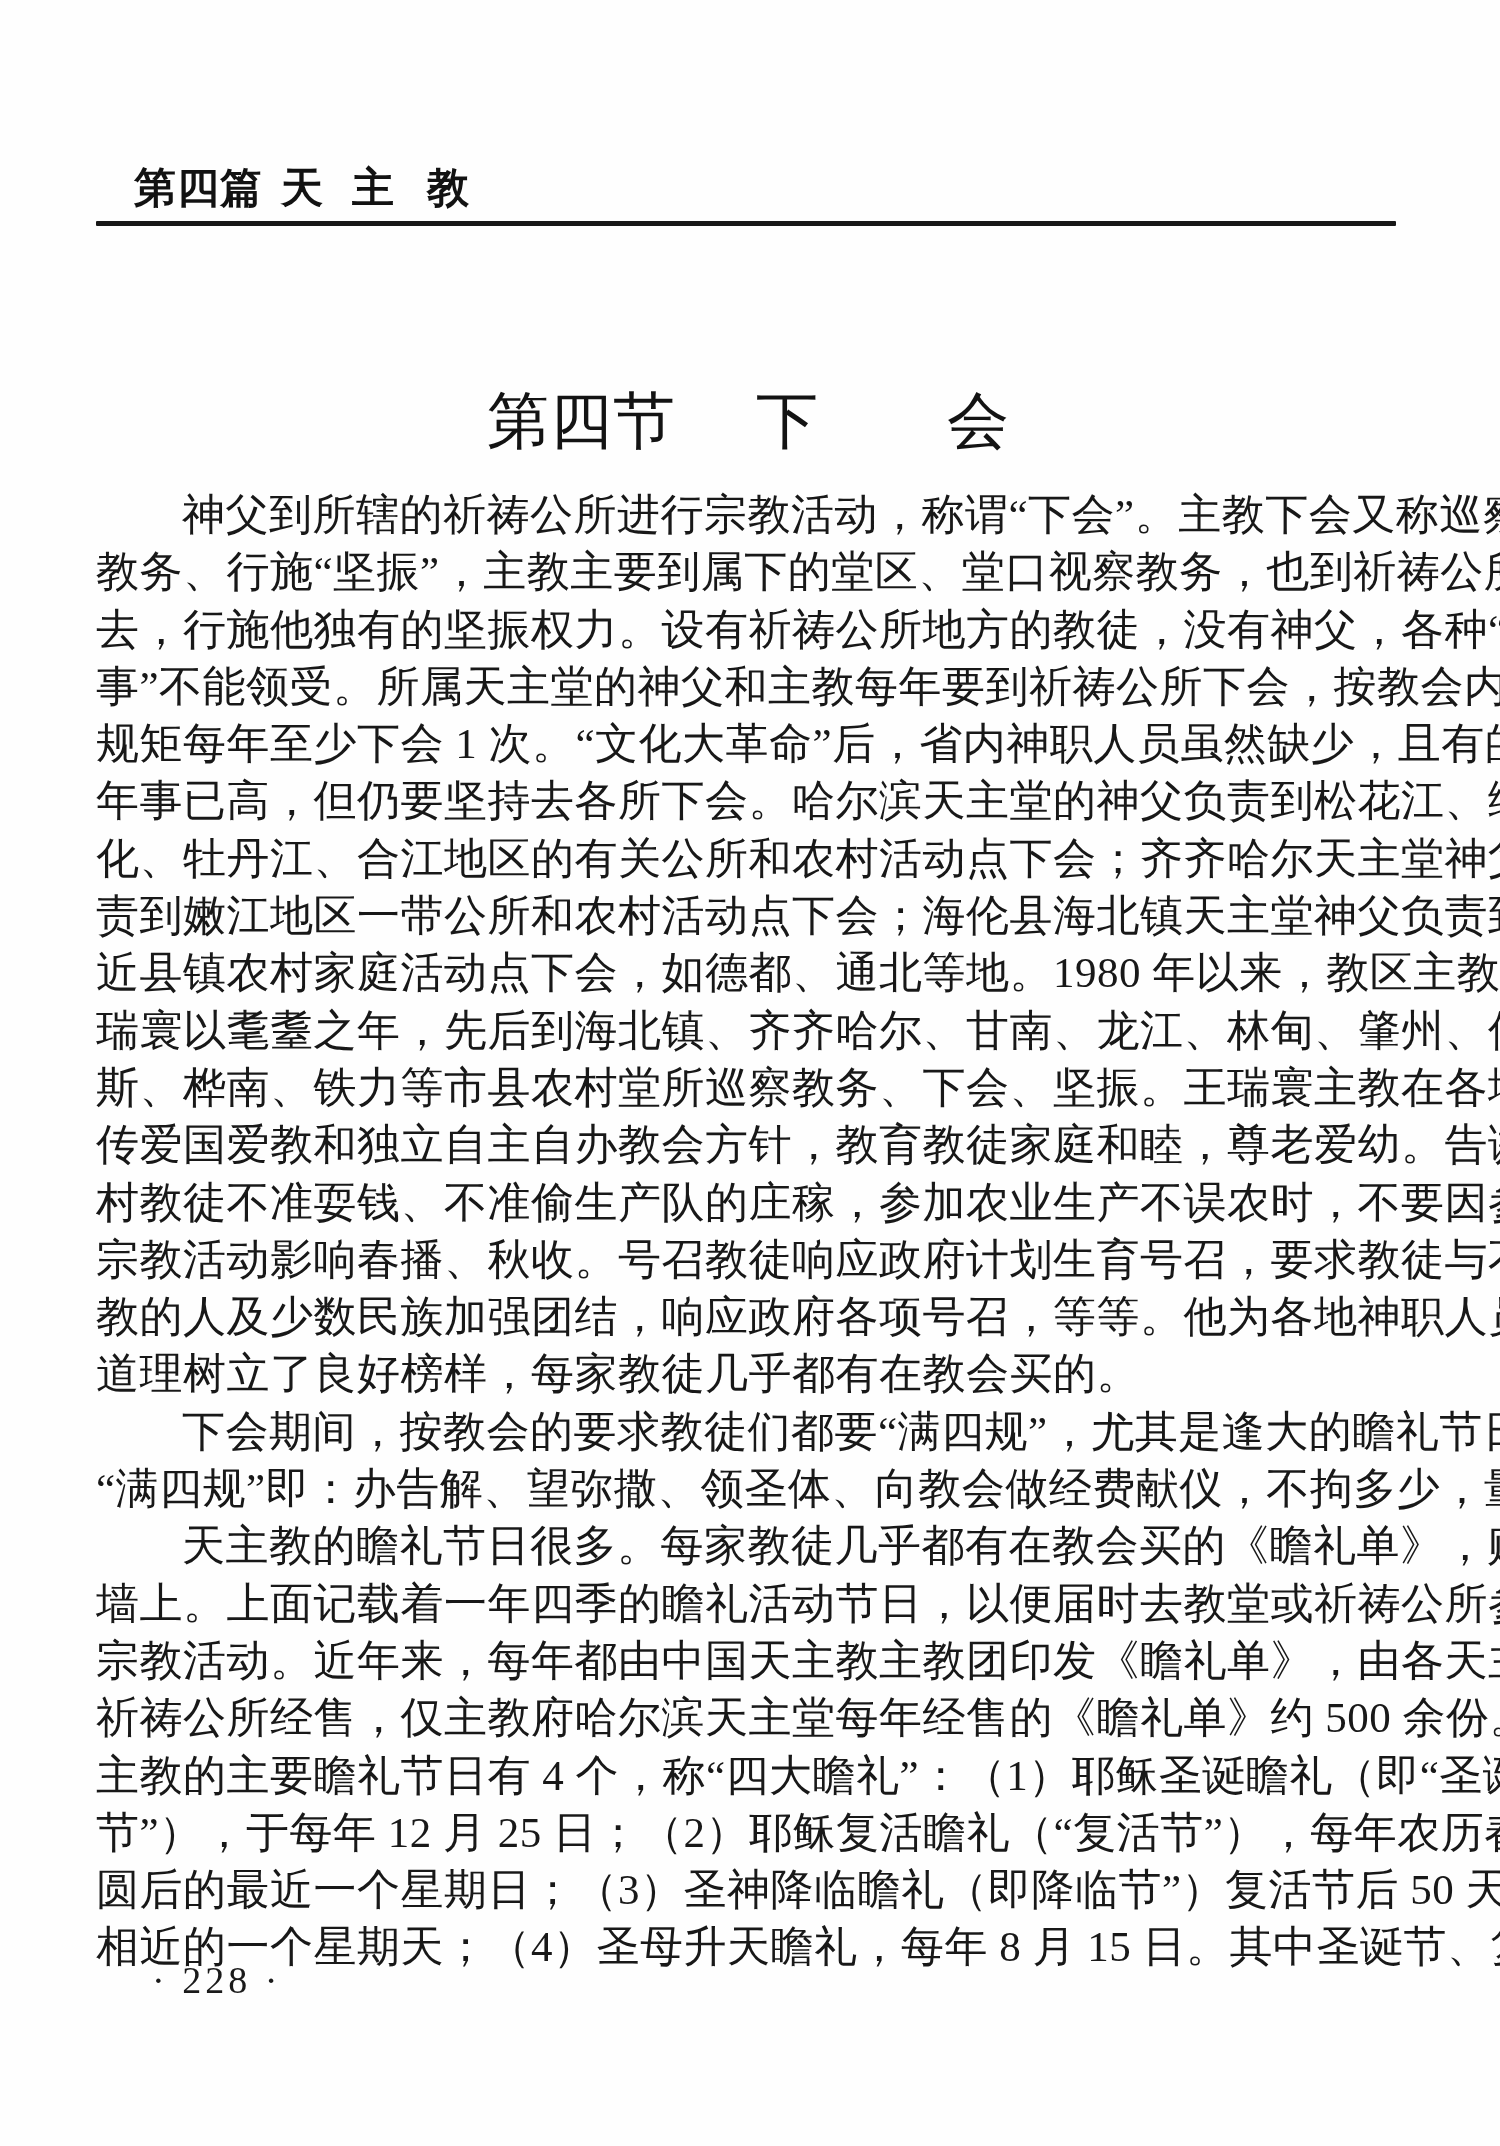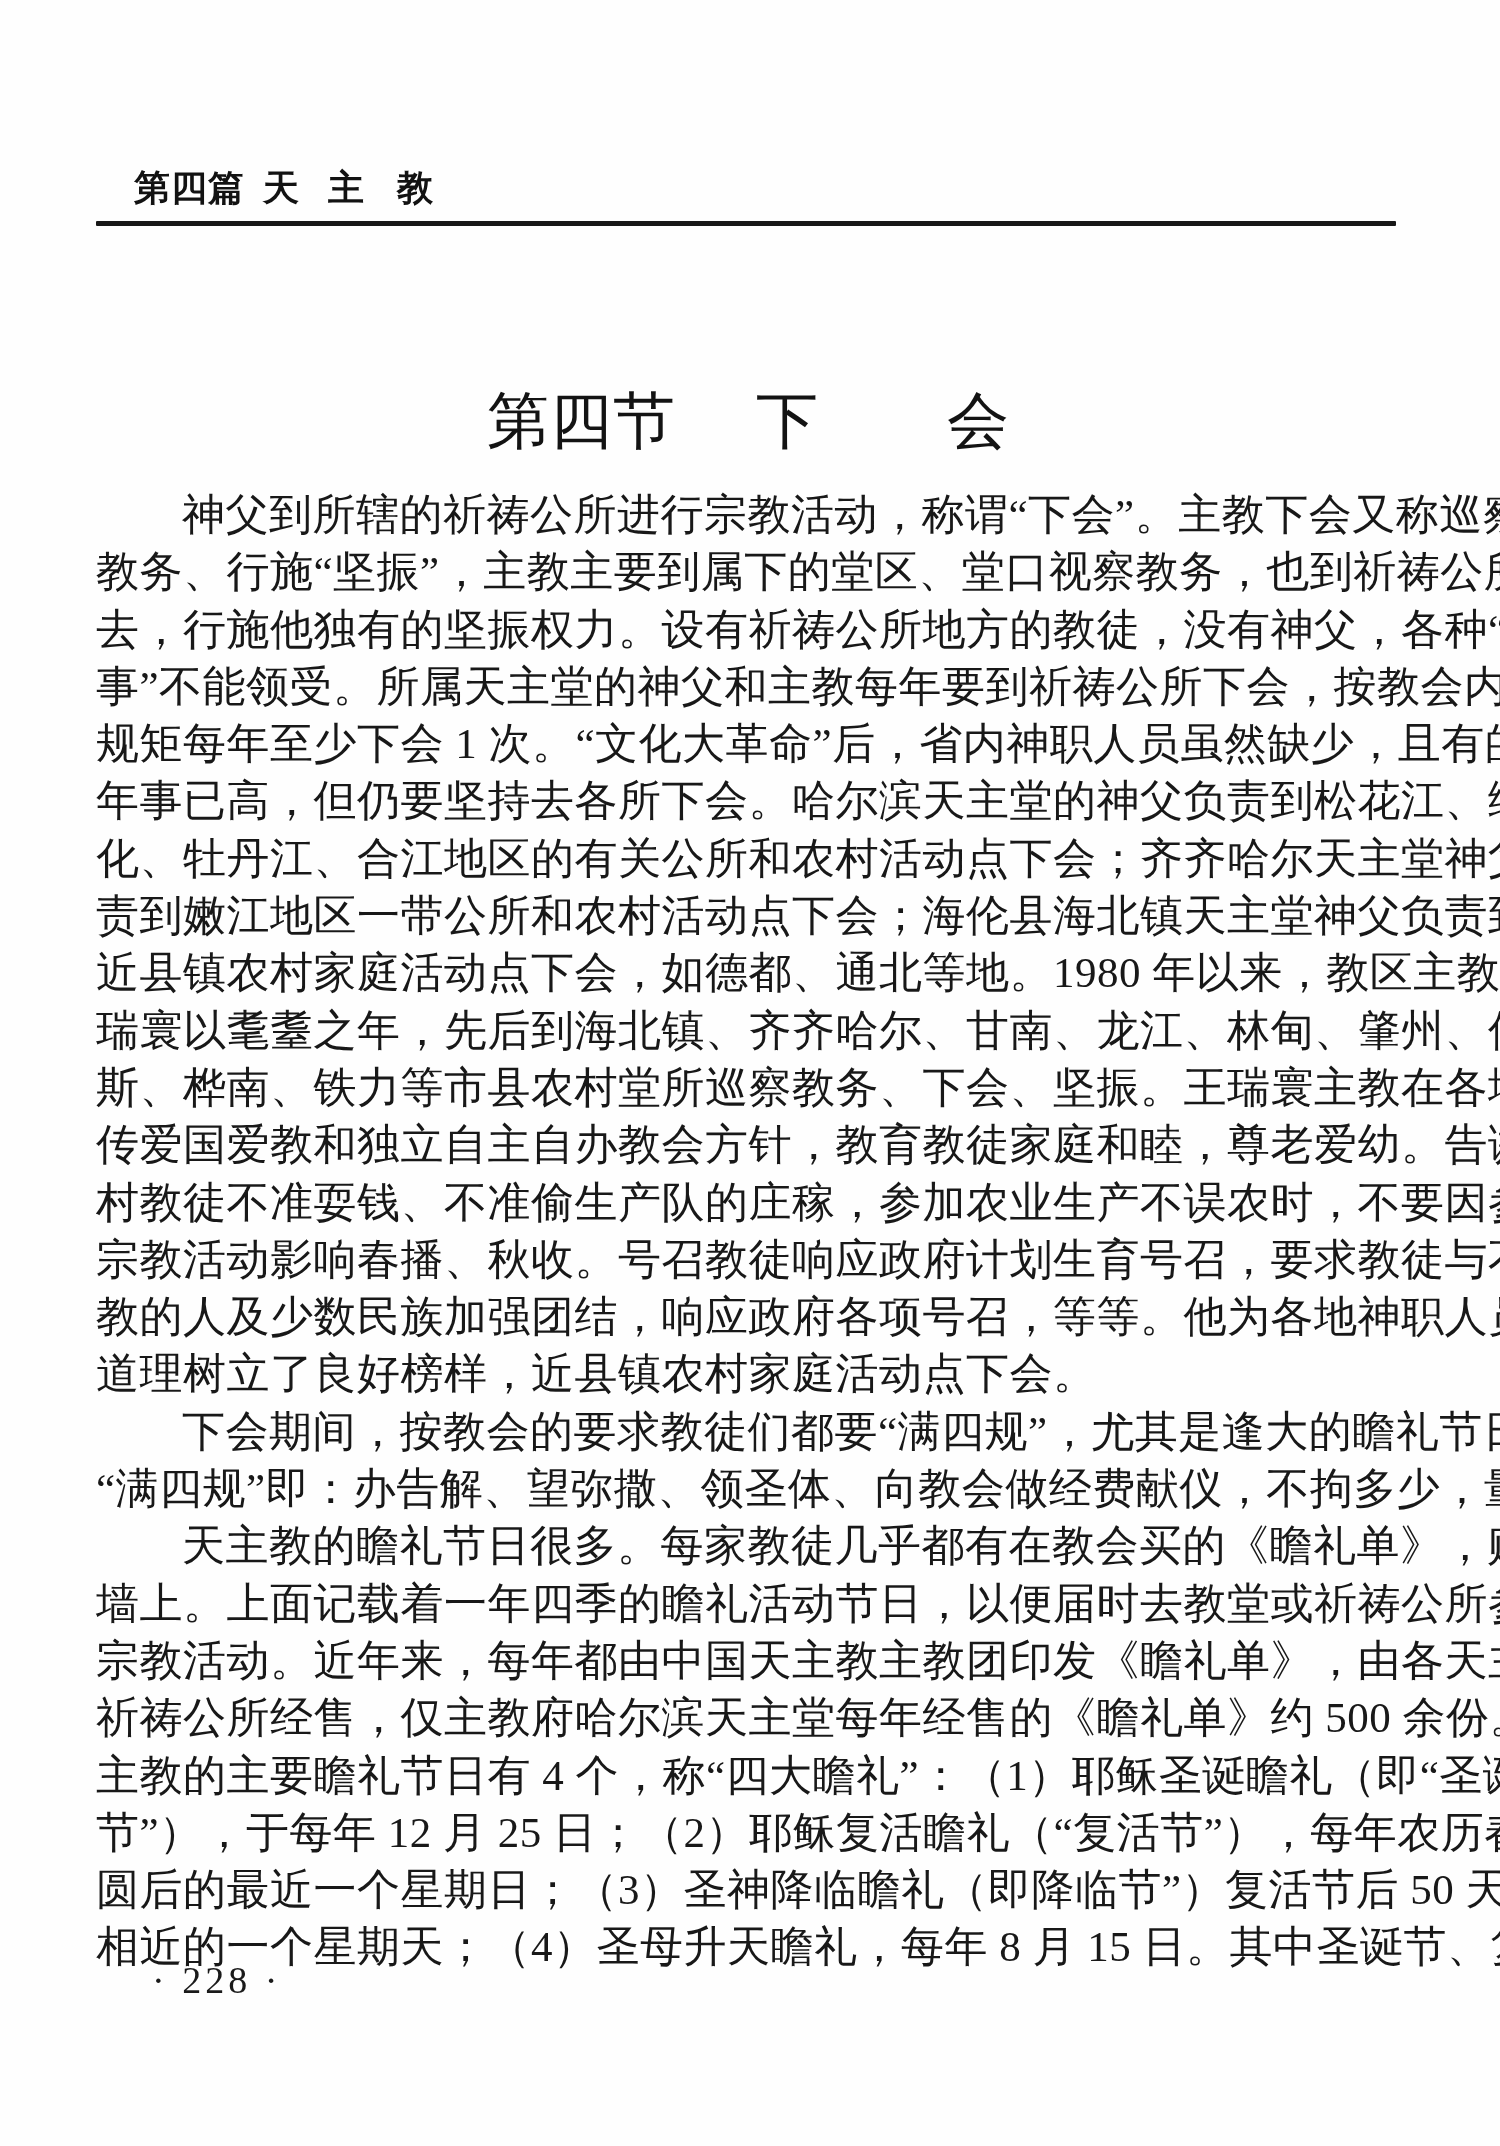--- a/index.html
+++ b/index.html
@@ -12,21 +12,21 @@
     overflow: hidden;
   }
   .page {
     position: absolute; inset: 0;
     background: #fefefe;
   }
   
   .running-head {
     position: absolute; left: 134px; top: 168px;
     font-family: Liberation Sans, sans-serif;
-    font-weight: 700; font-size: 36px; line-height: 40px;
+    font-weight: 700; font-size: 42px; line-height: 40px;
     color: #121212; white-space: nowrap;
     display: flex; align-items: baseline; text-align: center;
   }
   .running-head .sec { letter-spacing: 1px; }
   .running-head .w1 { margin-left: 18px; }
   .running-head .w2 { margin-left: 29px; }
   .running-head .w3 { margin-left: 33px; }
   .head-rule {
     position: absolute; left: 96px; top: 221px;
     width: 1300px; height: 5px;
@@ -97,21 +97,21 @@
       <div class="body-line">年事已高，但仍要坚持去各所下会。哈尔滨天主堂的神父负责到松花江、绥</div>
       <div class="body-line">化、牡丹江、合江地区的有关公所和农村活动点下会；齐齐哈尔天主堂神父负</div>
       <div class="body-line">责到嫩江地区一带公所和农村活动点下会；海伦县海北镇天主堂神父负责到附</div>
       <div class="body-line">近县镇农村家庭活动点下会，如德都、通北等地。1980 年以来，教区主教王</div>
       <div class="body-line">瑞寰以耄耋之年，先后到海北镇、齐齐哈尔、甘南、龙江、林甸、肇州、佳木</div>
       <div class="body-line">斯、桦南、铁力等市县农村堂所巡察教务、下会、坚振。王瑞寰主教在各地宣</div>
       <div class="body-line">传爱国爱教和独立自主自办教会方针，教育教徒家庭和睦，尊老爱幼。告诫农</div>
       <div class="body-line">村教徒不准耍钱、不准偷生产队的庄稼，参加农业生产不误农时，不要因参加</div>
       <div class="body-line">宗教活动影响春播、秋收。号召教徒响应政府计划生育号召，要求教徒与不信</div>
       <div class="body-line">教的人及少数民族加强团结，响应政府各项号召，等等。他为各地神职人员讲</div>
-      <div class="body-line">道理树立了良好榜样，近县镇农村家庭活动点下会。</div>
+      <div class="body-line">道理树立了良好榜样，每家教徒几乎都有在教会买的。</div>
       <div class="body-line indented">下会期间，按教会的要求教徒们都要“满四规”，尤其是逢大的瞻礼节日。</div>
       <div class="body-line">“满四规”即：办告解、望弥撒、领圣体、向教会做经费献仪，不拘多少，量</div>
       <div class="body-line indented">天主教的瞻礼节日很多。每家教徒几乎都有在教会买的《瞻礼单》，贴在</div>
       <div class="body-line">墙上。上面记载着一年四季的瞻礼活动节日，以便届时去教堂或祈祷公所参加</div>
       <div class="body-line">宗教活动。近年来，每年都由中国天主教主教团印发《瞻礼单》，由各天主堂、</div>
       <div class="body-line">祈祷公所经售，仅主教府哈尔滨天主堂每年经售的《瞻礼单》约 500 余份。天</div>
       <div class="body-line">主教的主要瞻礼节日有 4 个，称“四大瞻礼”：（1）耶稣圣诞瞻礼（即“圣诞</div>
       <div class="body-line">节”），于每年 12 月 25 日；（2）耶稣复活瞻礼（“复活节”），每年农历春分月</div>
       <div class="body-line">圆后的最近一个星期日；（3）圣神降临瞻礼（即降临节”）复活节后 50 天前后</div>
       <div class="body-line">相近的一个星期天；（4）圣母升天瞻礼，每年 8 月 15 日。其中圣诞节、复活</div>

